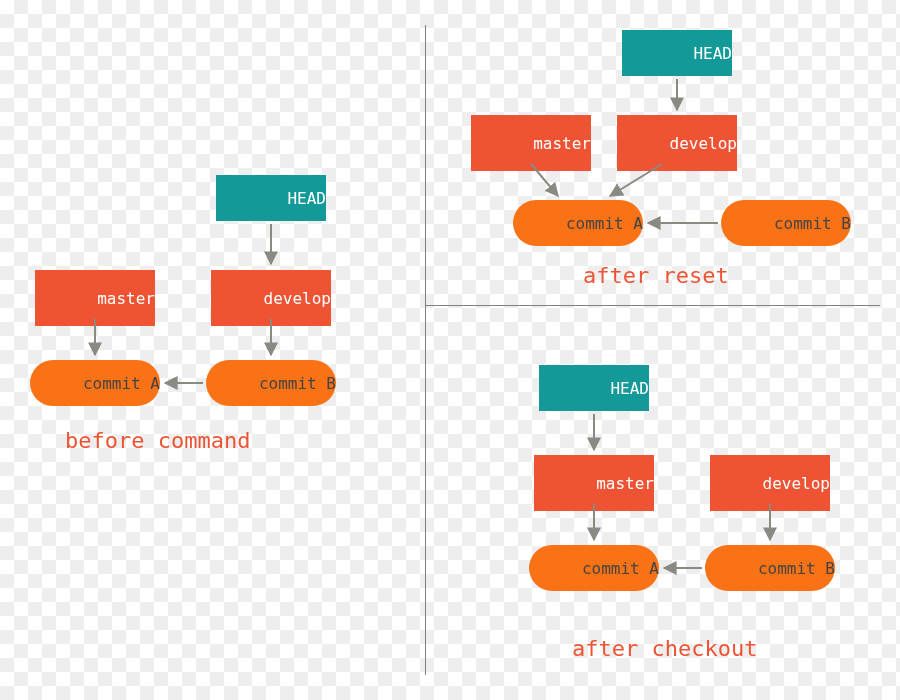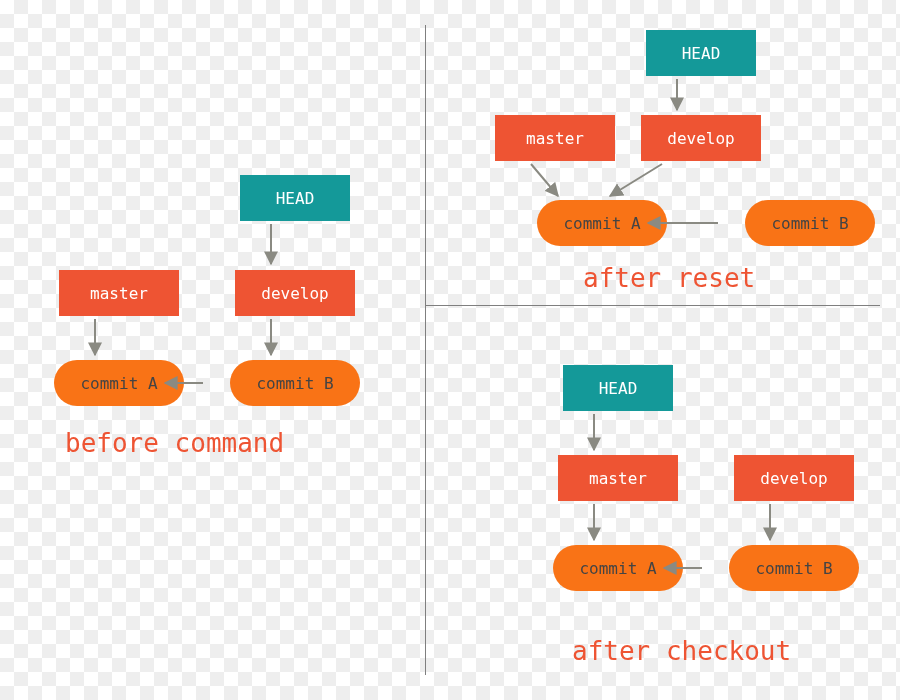--- a/index.html
+++ b/index.html
@@ -23,47 +23,46 @@
     height: 700px;
   }
   .divider {
     position: absolute;
     background: #7f7f7f;
   }
   .box {
     position: absolute;
     display: flex;
     align-items: center;
-    justify-content: center;
+    justify-content: flex-end;
     box-sizing: border-box;
-    margin-left: 24px;
   }
   .head {
     background: #149999;
     color: #ffffff;
     width: 110px;
     height: 46px;
   }
   .branch {
     background: #ee5433;
     color: #ffffff;
     width: 120px;
-    height: 46px;
+    height: 56px;
   }
   .commit {
     background: #f97316;
     color: #444444;
     width: 130px;
     height: 46px;
     border-radius: 23px;
   }
   .caption {
     position: absolute;
     color: #ee5433;
-    font-size: 26px;
+    font-size: 22px;
   }
   svg.arrows {
     position: absolute;
     left: 0; top: 0;
     width: 900px; height: 700px;
     pointer-events: none;
   }
 </style>
 </head>
 <body>

